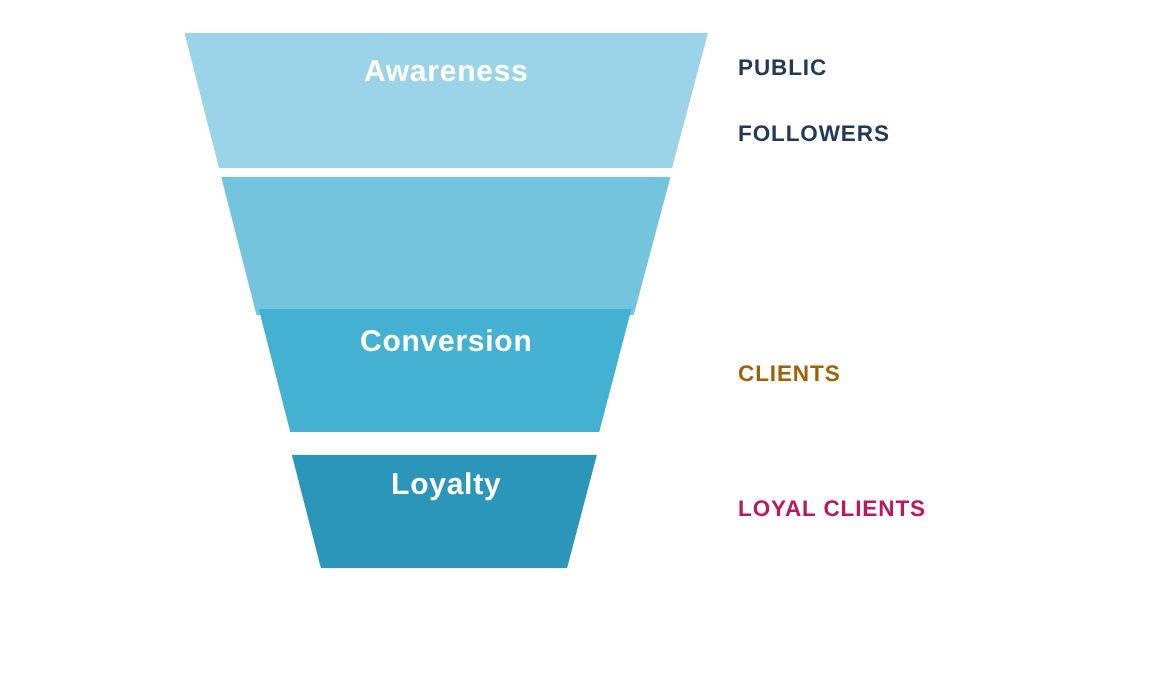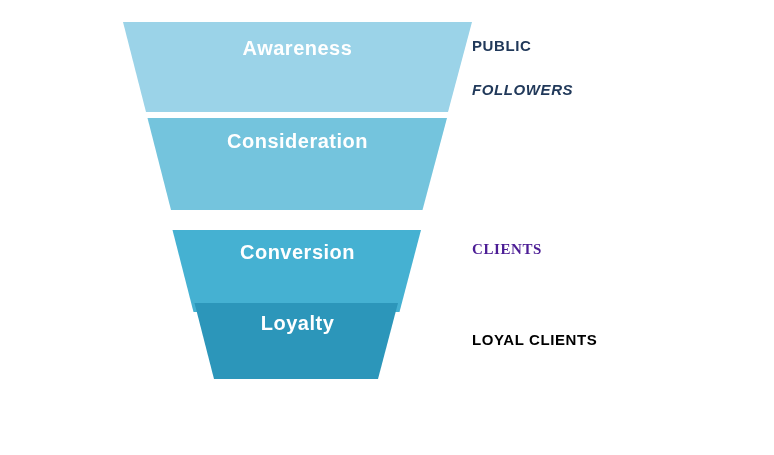--- a/index.html
+++ b/index.html
@@ -23,64 +23,63 @@
     left: 0; width: 349px;
     color: #ffffff;
     text-align: center;
     font-weight: bold;
     font-size: 20px;
     letter-spacing: 0.5px;
     line-height: 28px;
   }
   .stage-1 { top: 0;    height: 90px; clip-path: polygon(0px 0px, 349px 0px, 325px 90px, 23px 90px);        padding-top: 12px; }
   .stage-2 { top: 96px; height: 92px; clip-path: polygon(24.5px 0px, 324px 0px, 299.5px 92px, 48px 92px);   padding-top: 9px; }
-  .stage-3 { top: 208px;height: 94px; clip-path: polygon(49.5px 0px, 298px 0px, 276.5px 82px, 70.5px 82px); padding-top: 8px; }
+  .stage-3 { top: 184px;height: 94px; clip-path: polygon(49.5px 0px, 298px 0px, 276.5px 82px, 70.5px 82px); padding-top: 8px; }
   .stage-4 { top: 281px;height: 76px; clip-path: polygon(71.5px 0px, 275px 0px, 255px 76px, 91px 76px);     padding-top: 6px; }
   .aud-label {
     position: absolute;
-    left: 472px;
+    left: 492px;
     font-weight: bold;
     font-size: 15px;
     letter-spacing: 0.6px;
     line-height: 23px;
     text-transform: uppercase;
     white-space: nowrap;
   }
   .aud-1 { top: 34px; }
-  .aud-2 { top: 78px; font-style: italic; }
+  .aud-2 { top: 78px; }
   .aud-3 { top: 124px; }
   .aud-4 { top: 238px; }
   .aud-5 { top: 328px; }
 </style>
 </head>
 <body>
 
 <div class="canvas">
 
   <div class="funnel">
     <div class="stage stage-1" style="background: rgb(155, 211, 232); color: rgb(255, 255, 255);">
       <div>Awareness</div>
     </div>
     <div class="stage stage-2" style="background: rgb(116, 196, 221); color: rgb(255, 255, 255);">
-      <div>Consideration</div>
     </div>
     <div class="stage stage-3" style="background: rgb(69, 177, 210); color: rgb(255, 255, 255);">
       <div>Conversion</div>
     </div>
     <div class="stage stage-4" style="background: rgb(44, 150, 186); color: rgb(255, 255, 255);">
       <div>Loyalty</div>
     </div>
   </div>
 
   <div class="aud-label aud-1" style="color: rgb(33, 57, 90);">
     <div>PUBLIC</div>
   </div>
   <div class="aud-label aud-2" style="color: rgb(33, 57, 90);">
     <div>FOLLOWERS</div>
   </div>
-  <div class="aud-label aud-4" style="color: #4c1d95; font-family: Liberation Serif, serif;">
+  <div class="aud-label aud-4" style="color: #a16207;">
     <div>CLIENTS</div>
   </div>
-  <div class="aud-label aud-5" style="color: #000000;">
+  <div class="aud-label aud-5" style="color: #be185d;">
     <div>LOYAL CLIENTS</div>
   </div>
 
 </div>
 
 </body></html>

